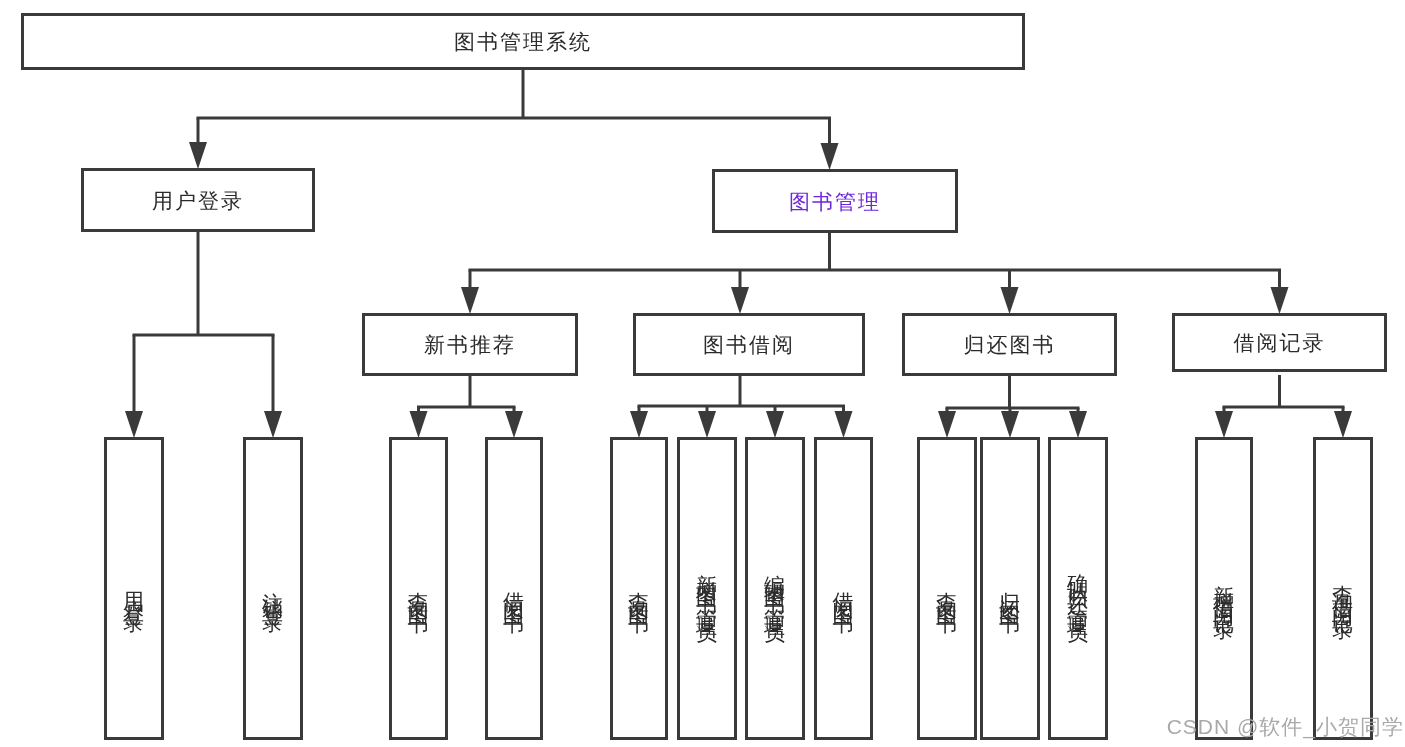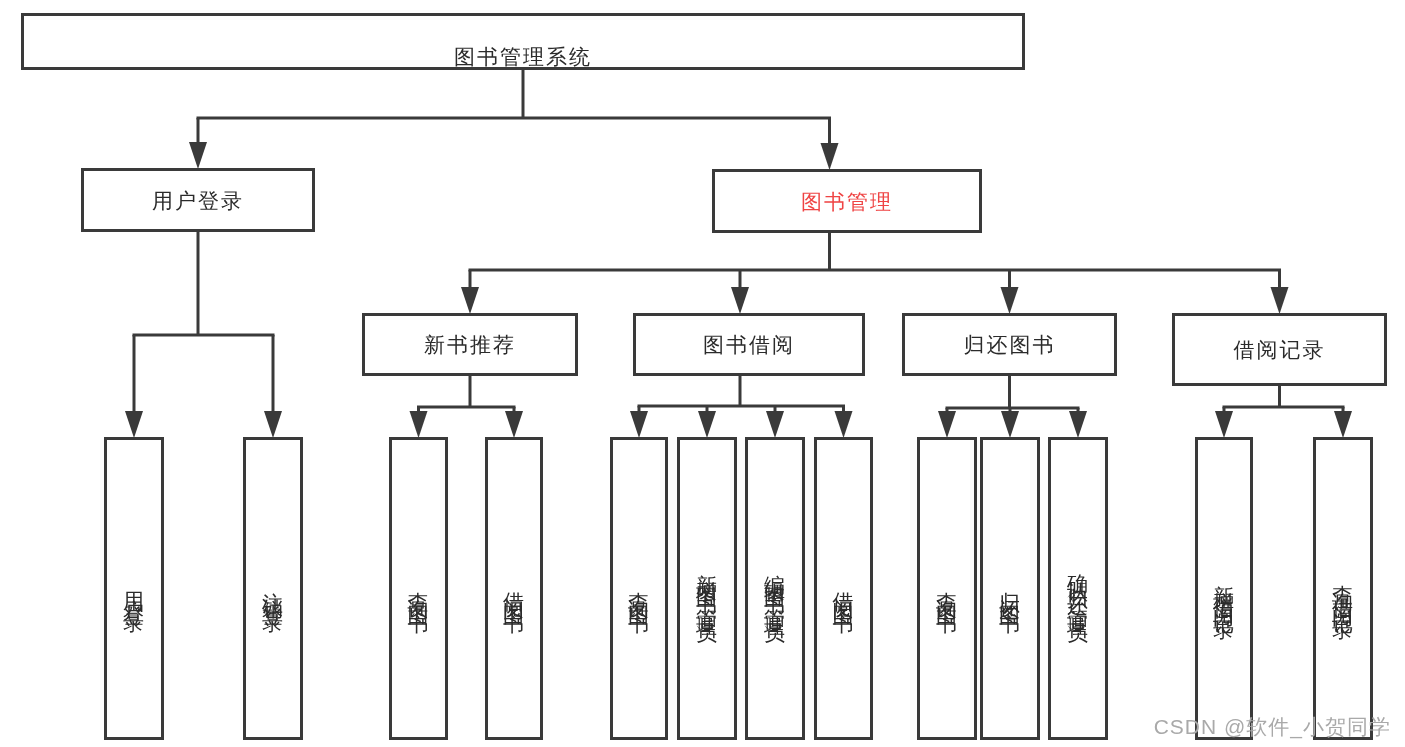--- a/index.html
+++ b/index.html
@@ -15,21 +15,21 @@
     color:#2b2b2b;text-align:center;
   }
   .node.horizontal .node-label{
     font-size:21px;letter-spacing:2px;line-height:1;white-space:nowrap;
   }
   .node.vertical{writing-mode:vertical-rl;text-orientation:mixed;}
   .node.vertical .node-label{
     font-size:21px;letter-spacing:7px;line-height:1;
   }
   .watermark{
-    position:absolute;z-index:3;right:14px;top:713px;
+    position:absolute;z-index:3;right:1px;top:713px;
     font-size:21px;color:#a9a9a9;letter-spacing:1px;white-space:nowrap;
   }
 </style>
 </head>
 <body>
 
 <div class="stage" style="background: rgb(255, 255, 255);">
   <svg class="connectors" width="1405" height="747" viewBox="0 0 1405 747">
       <line x1="523" y1="69" x2="523" y2="118" stroke="#3a3a3a" stroke-width="3"></line>
       <line x1="196.5" y1="118" x2="831" y2="118" stroke="#3a3a3a" stroke-width="3"></line>
@@ -78,39 +78,39 @@
       <line x1="1078" y1="408" x2="1078" y2="417" stroke="#3a3a3a" stroke-width="3"></line>
       <polygon points="1069,411 1087,411 1078,438" fill="#3a3a3a"></polygon>
       <line x1="1279.5" y1="375" x2="1279.5" y2="407" stroke="#3a3a3a" stroke-width="3"></line>
       <line x1="1222.5" y1="407" x2="1344.5" y2="407" stroke="#3a3a3a" stroke-width="3"></line>
       <line x1="1224" y1="407" x2="1224" y2="417" stroke="#3a3a3a" stroke-width="3"></line>
       <polygon points="1215,411 1233,411 1224,438" fill="#3a3a3a"></polygon>
       <line x1="1343" y1="407" x2="1343" y2="417" stroke="#3a3a3a" stroke-width="3"></line>
       <polygon points="1334,411 1352,411 1343,438" fill="#3a3a3a"></polygon>
     </svg>
   <div class="watermark" style="color: rgb(169, 169, 169);">CSDN @软件_小贺同学</div>
-<div class="node horizontal" style="left: 21px; top: 13px; width: 1004px; height: 57px; border-color: rgb(58, 58, 58); color: rgb(43, 43, 43); align-items: flex-end;">
+<div class="node horizontal" style="left: 21px; top: 13px; width: 1004px; height: 57px; border-color: rgb(58, 58, 58); color: rgb(43, 43, 43);">
       <span class="node-label">图书管理系统</span>
     </div>
     <div class="node horizontal" style="left: 81px; top: 168px; width: 234px; height: 64px; border-color: rgb(58, 58, 58); color: rgb(43, 43, 43);">
       <span class="node-label">用户登录</span>
     </div>
-    <div class="node horizontal" style="left: 712px; top: 169px; width: 270px; height: 64px; border-color: rgb(58, 58, 58); color: #ef4444;">
+    <div class="node horizontal" style="left: 712px; top: 169px; width: 246px; height: 64px; border-color: rgb(58, 58, 58); color: #6d28d9;">
       <span class="node-label">图书管理</span>
     </div>
     <div class="node horizontal" style="left: 362px; top: 313px; width: 216px; height: 63px; border-color: rgb(58, 58, 58); color: rgb(43, 43, 43); text-align: right;">
       <span class="node-label">新书推荐</span>
     </div>
     <div class="node horizontal" style="left: 633px; top: 313px; width: 232px; height: 63px; border-color: rgb(58, 58, 58); color: rgb(43, 43, 43);">
       <span class="node-label">图书借阅</span>
     </div>
     <div class="node horizontal" style="left: 902px; top: 313px; width: 215px; height: 63px; border-color: rgb(58, 58, 58); color: rgb(43, 43, 43);">
       <span class="node-label">归还图书</span>
     </div>
-    <div class="node horizontal" style="left: 1172px; top: 313px; width: 215px; height: 73px; border-color: rgb(58, 58, 58); color: rgb(43, 43, 43);">
+    <div class="node horizontal" style="left: 1172px; top: 313px; width: 215px; height: 59px; border-color: rgb(58, 58, 58); color: rgb(43, 43, 43);">
       <span class="node-label">借阅记录</span>
     </div>
     <div class="node vertical" style="left: 104px; top: 437px; width: 60px; height: 303px; border-color: rgb(58, 58, 58); color: rgb(43, 43, 43);">
       <span class="node-label">用户登录</span>
     </div>
     <div class="node vertical" style="left: 243px; top: 437px; width: 60px; height: 303px; border-color: rgb(58, 58, 58); color: rgb(43, 43, 43);">
       <span class="node-label">注销登录</span>
     </div>
     <div class="node vertical" style="left: 389px; top: 437px; width: 59px; height: 303px; border-color: rgb(58, 58, 58); color: rgb(43, 43, 43);">
       <span class="node-label">查询图书</span>

